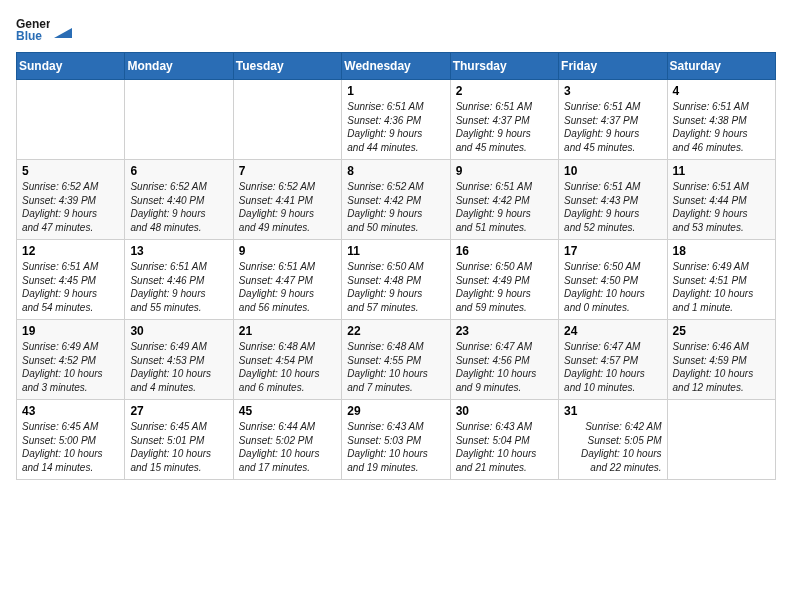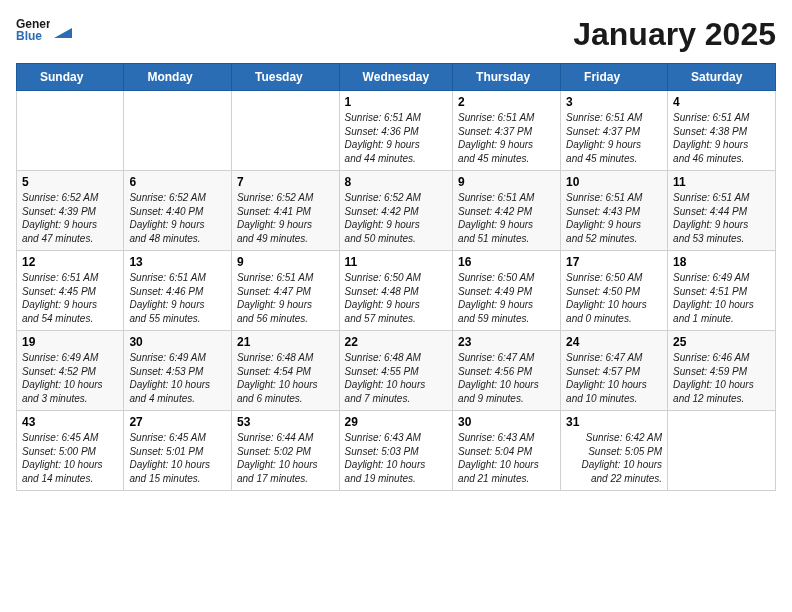--- a/index.html
+++ b/index.html
@@ -35,21 +35,21 @@
     }
     .calendar {
       width: 100%;
       border-collapse: collapse;
       font-size: 11px;
     }
     .calendar th {
       background-color: #2a6db5;
       color: #fff;
       text-align: left;
-      padding: 6px 23px;
+      padding: 6px 2px;
       font-size: 12px;
       font-weight: bold;
       border: 1px solid #1a5a9a;
     }
     .calendar td {
       border: 1px solid #d0d0d0;
       vertical-align: top;
       padding: 4px 5px;
       width: calc(100% / 7);
       height: 80px;
@@ -81,21 +81,20 @@
   <div class="logo">
   <svg width="34" height="26" viewBox="0 0 34 26" xmlns="http://www.w3.org/2000/svg">
     <text x="0" y="12" font-size="12" font-weight="bold" fill="#1a1a1a" font-family="Arial">General</text>
     <text x="0" y="24" font-size="12" font-weight="bold" fill="#2a6db5" font-family="Arial">Blue</text>
   </svg>
   <svg width="18" height="18" viewBox="0 0 18 18" xmlns="http://www.w3.org/2000/svg">
     <polygon points="0,18 18,8 18,18" fill="#2a6db5"></polygon>
   </svg>
 </div>
   <div class="title-area">
-    <div class="month-title">January 2025</div>
   </div>
 </div>
 
 <table class="calendar">
   <thead>
     <tr>
     <th>Sunday</th>
         <th>Monday</th>
         <th>Tuesday</th>
         <th>Wednesday</th>
@@ -300,21 +299,21 @@
 and 14 minutes.</div>
         </td>
         <td>
           <span class="day-number">27</span>
           <div class="day-info" style="white-space: pre-line;">Sunrise: 6:45 AM
 Sunset: 5:01 PM
 Daylight: 10 hours
 and 15 minutes.</div>
         </td>
         <td>
-          <span class="day-number">53</span>
+          <span class="day-number">45</span>
           <div class="day-info" style="white-space: pre-line;">Sunrise: 6:44 AM
 Sunset: 5:02 PM
 Daylight: 10 hours
 and 17 minutes.</div>
         </td>
         <td>
           <span class="day-number">29</span>
           <div class="day-info" style="white-space: pre-line;">Sunrise: 6:43 AM
 Sunset: 5:03 PM
 Daylight: 10 hours

